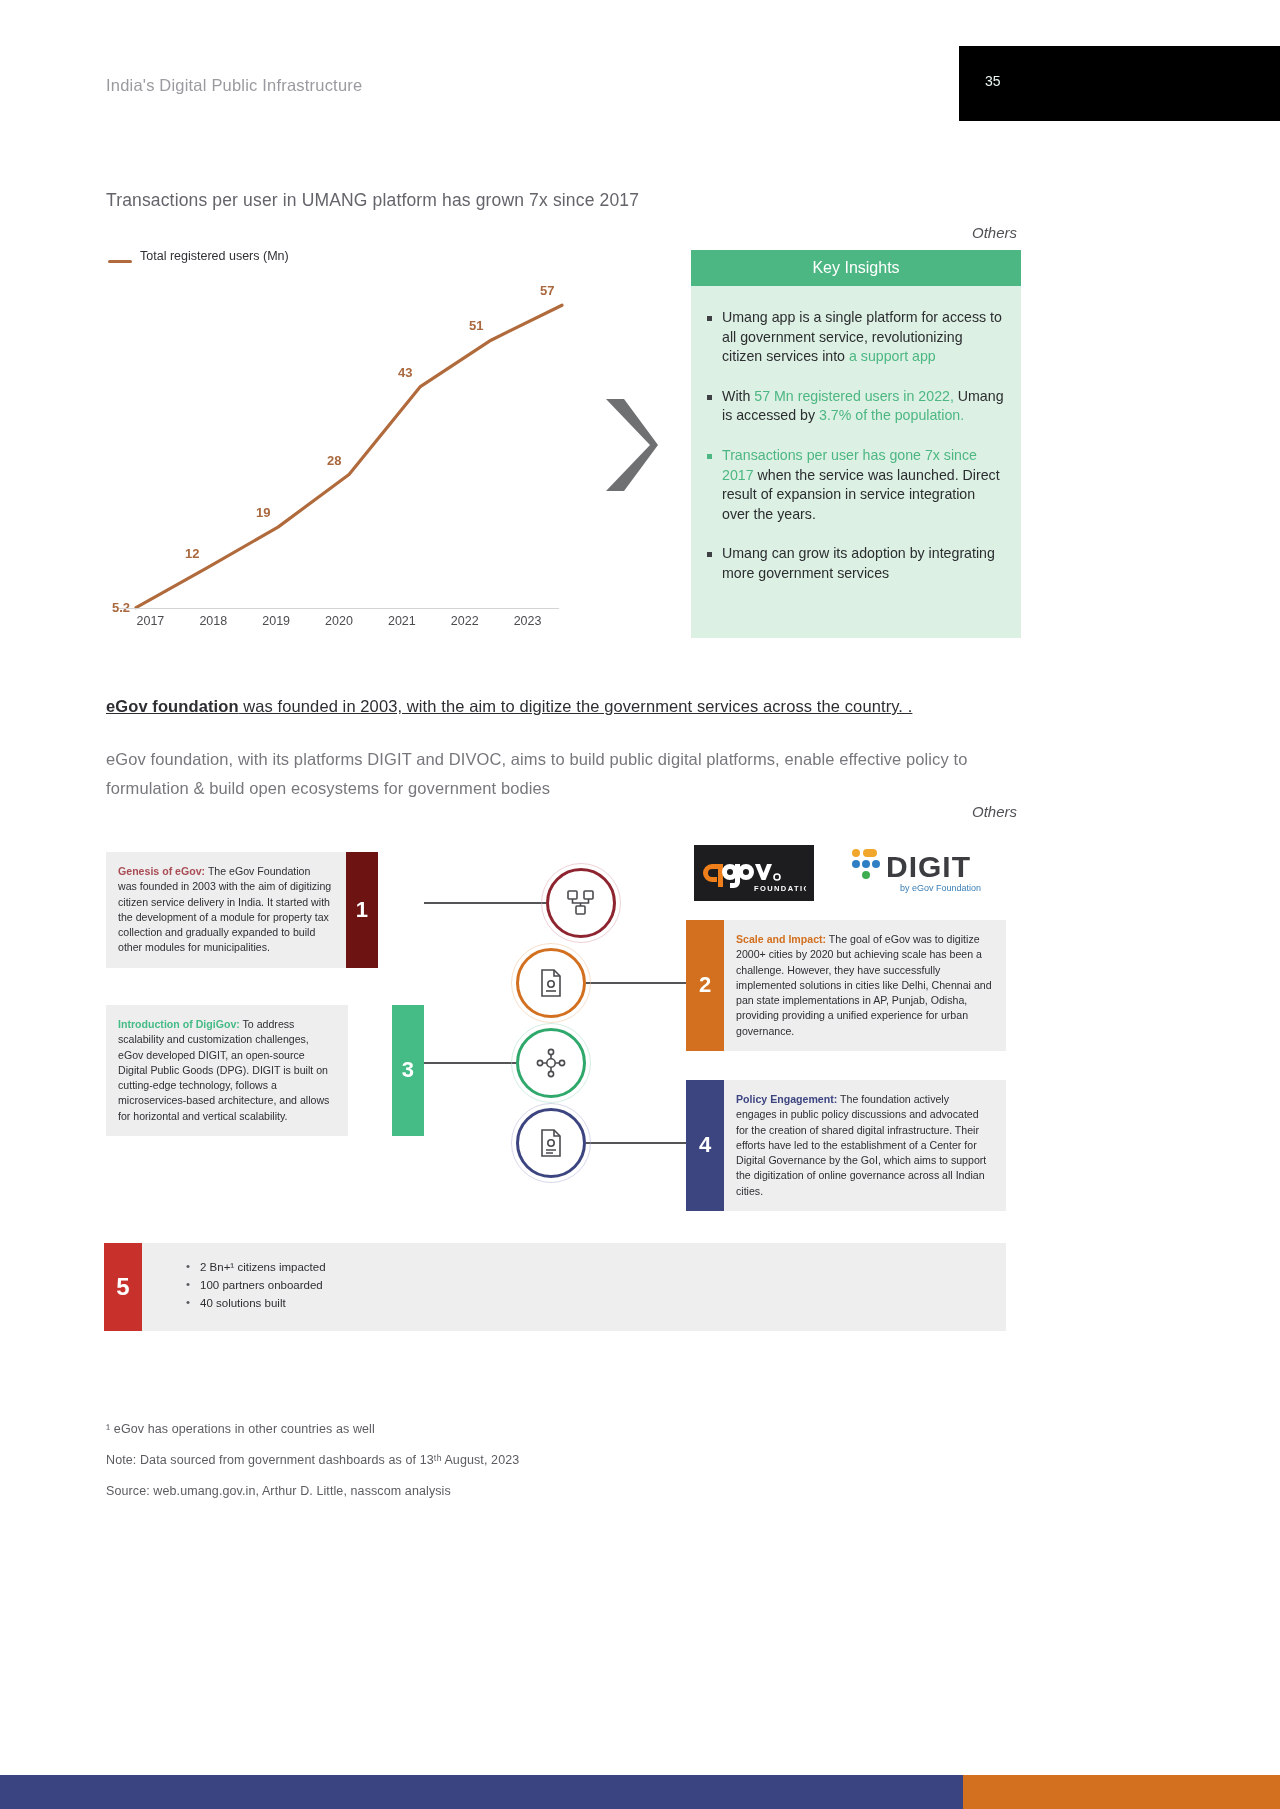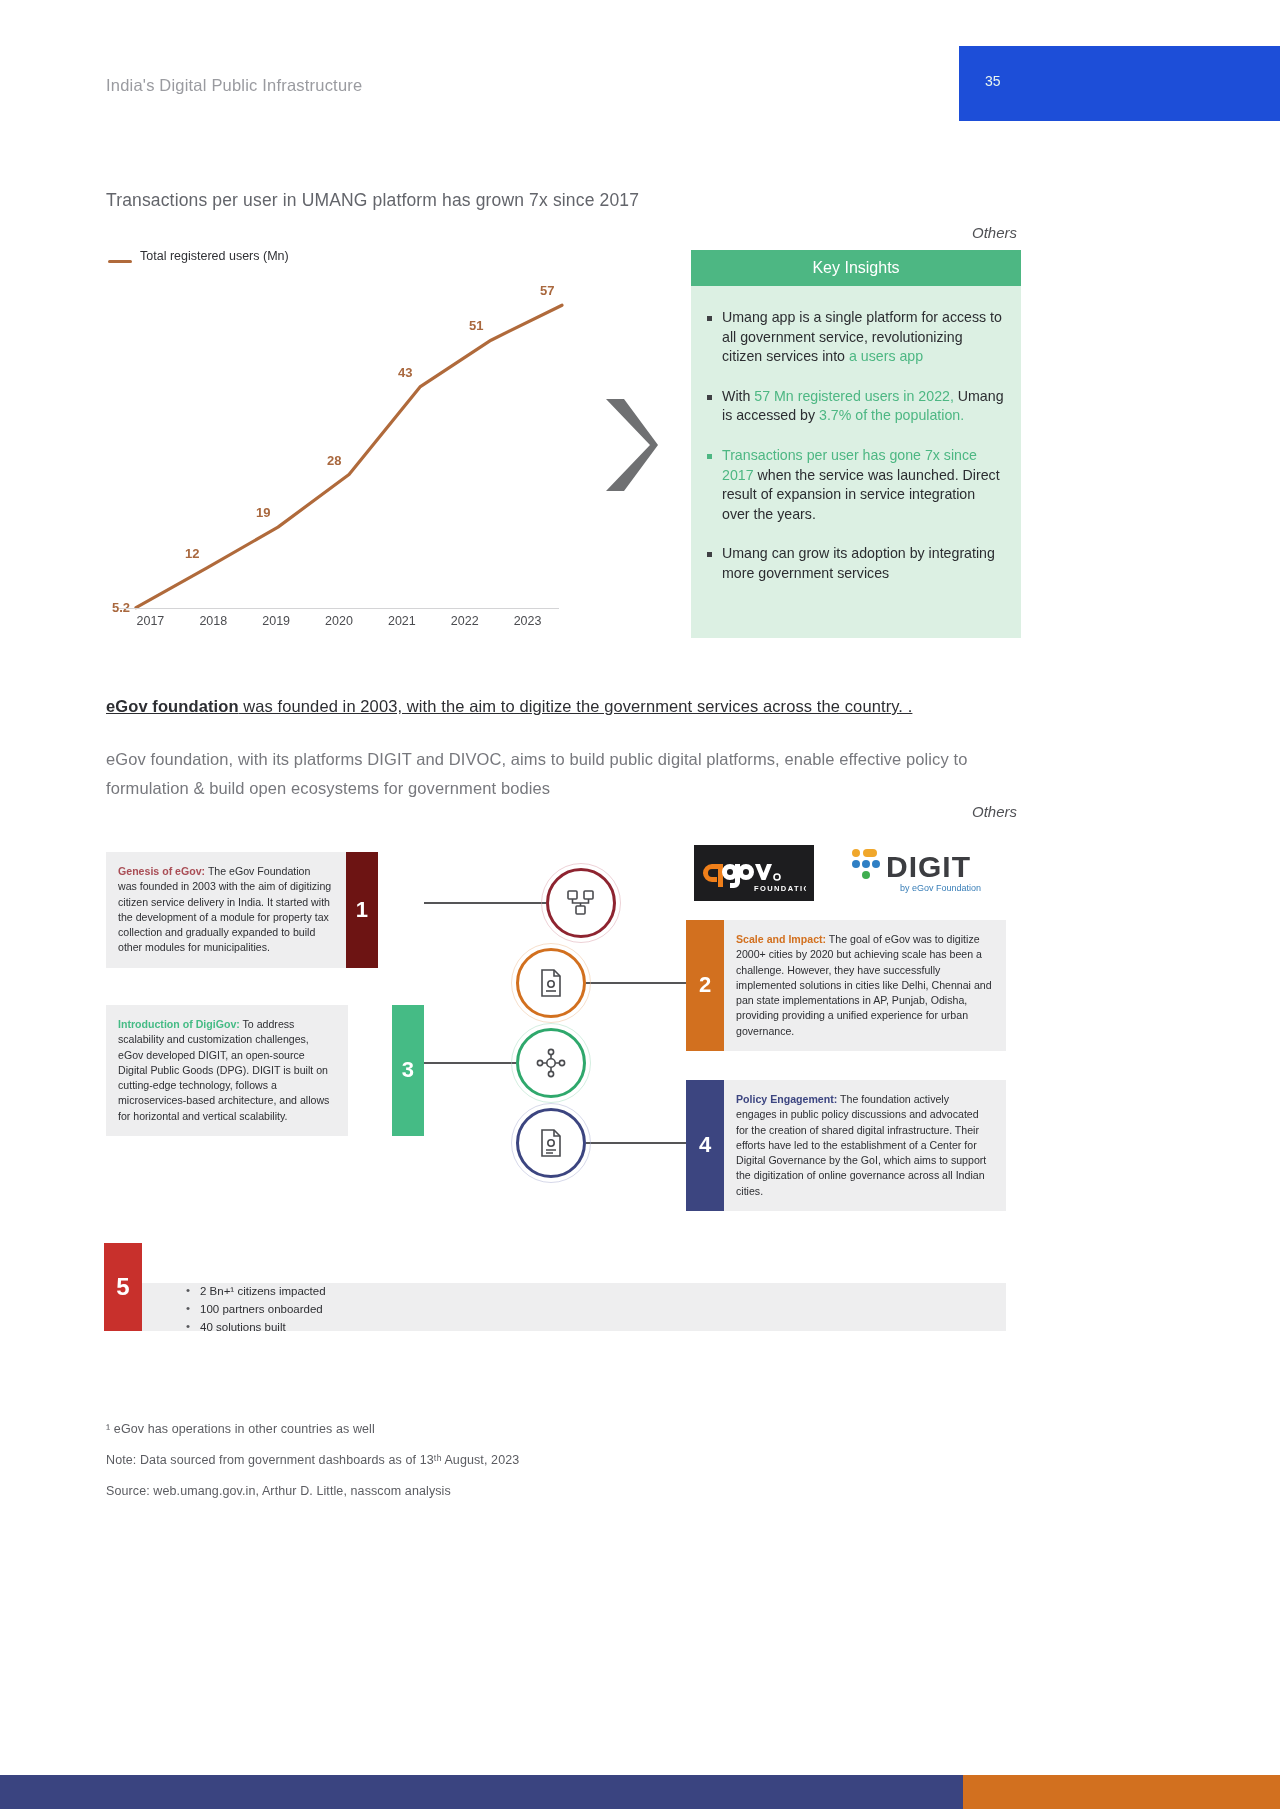--- a/index.html
+++ b/index.html
@@ -276,22 +276,21 @@
   .stat-row {
     position: absolute;
     left: 104px; top: 1243px;
     width: 902px; height: 88px;
     display: flex;
   }
   .stat-row .num-tab { width: 38px; background: #c8302c; font-size: 24px; }
   .stat-row .stat-body {
     flex: 1;
     background: #eeeeef;
-    padding: 2px 0 0 44px;
-    margin-top: 40px;
+    padding: 18px 0 0 44px;
   }
   .stat-body li {
     list-style: none;
     font-size: 11.5px;
     color: #2e2f33;
     margin-bottom: 6px;
     position: relative;
     padding-left: 14px;
   }
   .stat-body li::before {
@@ -318,21 +317,21 @@
     display: flex;
   }
   .bottom-bar .bar-navy { flex: 0 0 963px; background: #3a4480; }
   .bottom-bar .bar-orange { flex: 1; background: #d2701f; }
 </style>
 </head>
 <body>
 
 <div class="page-header">
   <div class="header-title">India's Digital Public Infrastructure</div>
-  <div class="page-badge" style="background: #1d4ed8;">
+  <div class="page-badge" style="background: #000000;">
     <span>35</span>
   </div>
 </div>
 
 <div class="chart-section">
 
   <div class="chart-heading">Transactions per user in UMANG platform has grown 7x since 2017</div>
   <div class="others-label-1">Others</div>
 
   <div class="chart-legend">
@@ -371,21 +370,21 @@
     <svg width="60" height="100" viewBox="0 0 60 100">
       <path d="M6 4 L50 50 L6 96 L24 96 L58 50 L24 4 Z" fill="#6f7072"></path>
     </svg>
   </div>
 
   <div class="insights">
     <div class="insights-header">Key Insights</div>
     <div class="insights-body" id="insights-body">
         <div class="insight-item">
           <span class="insight-bullet"></span>
-          <div><span>Umang app is a single platform for access to all government service, revolutionizing citizen services into </span><span class="hl">a users app</span></div>
+          <div><span>Umang app is a single platform for access to all government service, revolutionizing citizen services into </span><span class="hl">a support app</span></div>
         </div>
         <div class="insight-item">
           <span class="insight-bullet"></span>
           <div><span>With </span><span class="hl">57 Mn registered users in 2022,</span><span> Umang is accessed by </span><span class="hl">3.7% of the population.</span></div>
         </div>
         <div class="insight-item">
           <span class="insight-bullet green"></span>
           <div><span class="hl">Transactions per user has gone 7x since 2017</span><span> when the service was launched. Direct result of expansion in service integration over the years.</span></div>
         </div>
         <div class="insight-item">

